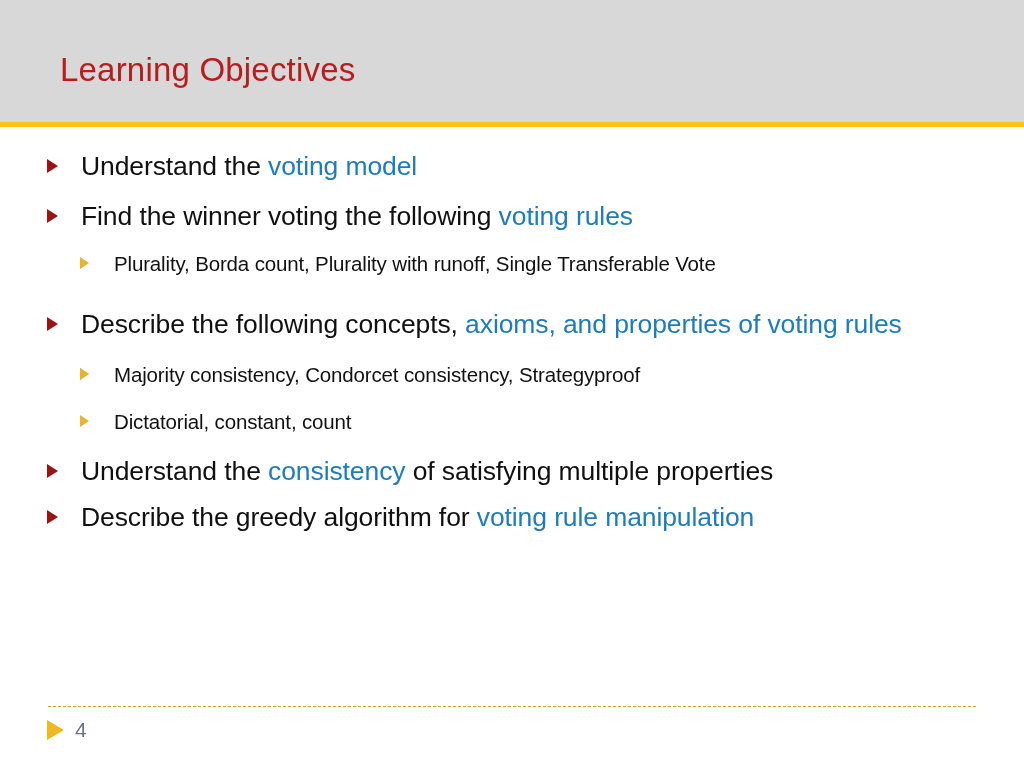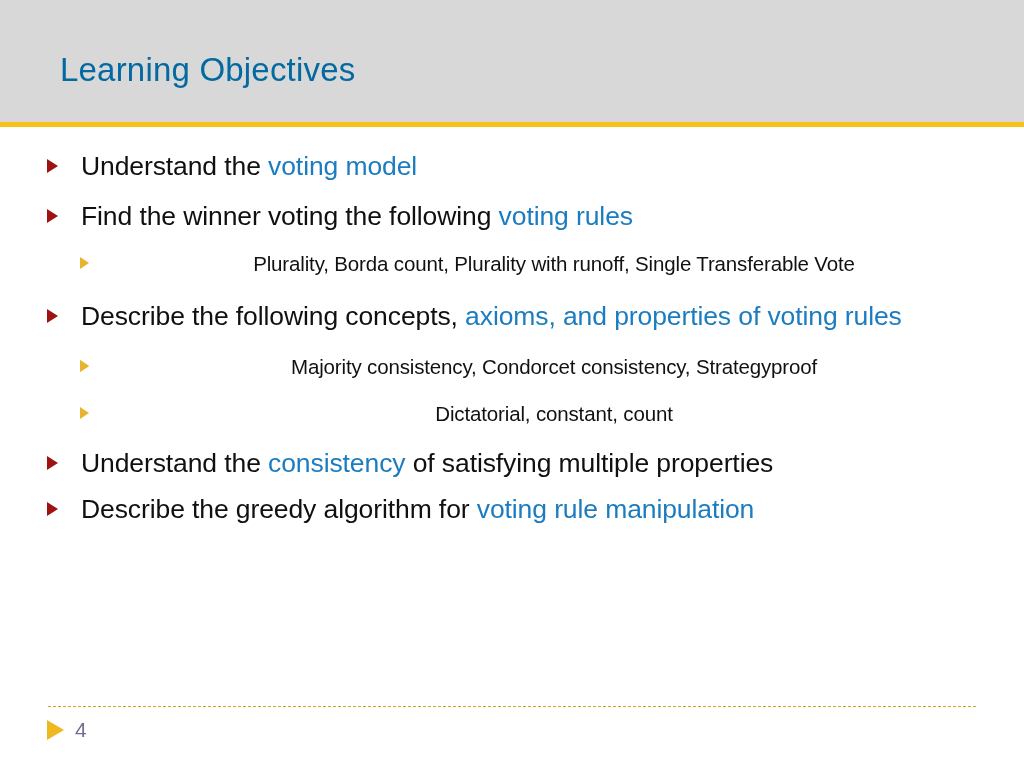--- a/index.html
+++ b/index.html
@@ -42,21 +42,21 @@
     background: #f7c21a;
   }
   .slide-title {
     position: absolute;
     left: 60px;
     top: 50px;
     font-family: "Liberation Sans", sans-serif;
     font-size: 33px;
     line-height: 40px;
     letter-spacing: 0.2px;
-    color: #0369a1;
+    color: #b91c1c;
     font-weight: 400;
     white-space: nowrap;
   }
 
   
   .body-area {
     position: absolute;
     left: 0;
     top: 127px;
     width: 988px;
@@ -97,41 +97,40 @@
   }
 
   
   .lvl2 {
     padding-left: 70px;
     margin-bottom: 2px;
     font-size: 20.5px;
     line-height: 45px;
     color: #111111;
     letter-spacing: -0.15px;
-    text-align: center;
   }
   .lvl2 .tri {
     position: absolute;
     left: 36px;
     top: 16px;
     width: 0;
     height: 0;
     border-top: 6.5px solid transparent;
     border-bottom: 6.5px solid transparent;
     border-left: 9.5px solid #e8b430;
   }
 
   .txt { white-space: normal; }
   .hl  { color: #1c7cc0; }
 
   
   .row-1 { margin-top: 0px; }
   .row-2 { margin-top: 6px; }
   .row-3 { margin-top: 3px; }
-  .row-4 { margin-top: 8px; }
+  .row-4 { margin-top: 16px; }
   .row-5 { margin-top: 6px; }
   .row-6 { margin-top: 0px; }
   .row-7 { margin-top: 0px; }
   .row-8 { margin-top: 5px; }
   .row-9 { margin-top: 2px; }
 
   
   .footer {
     position: absolute;
     left: 0;

